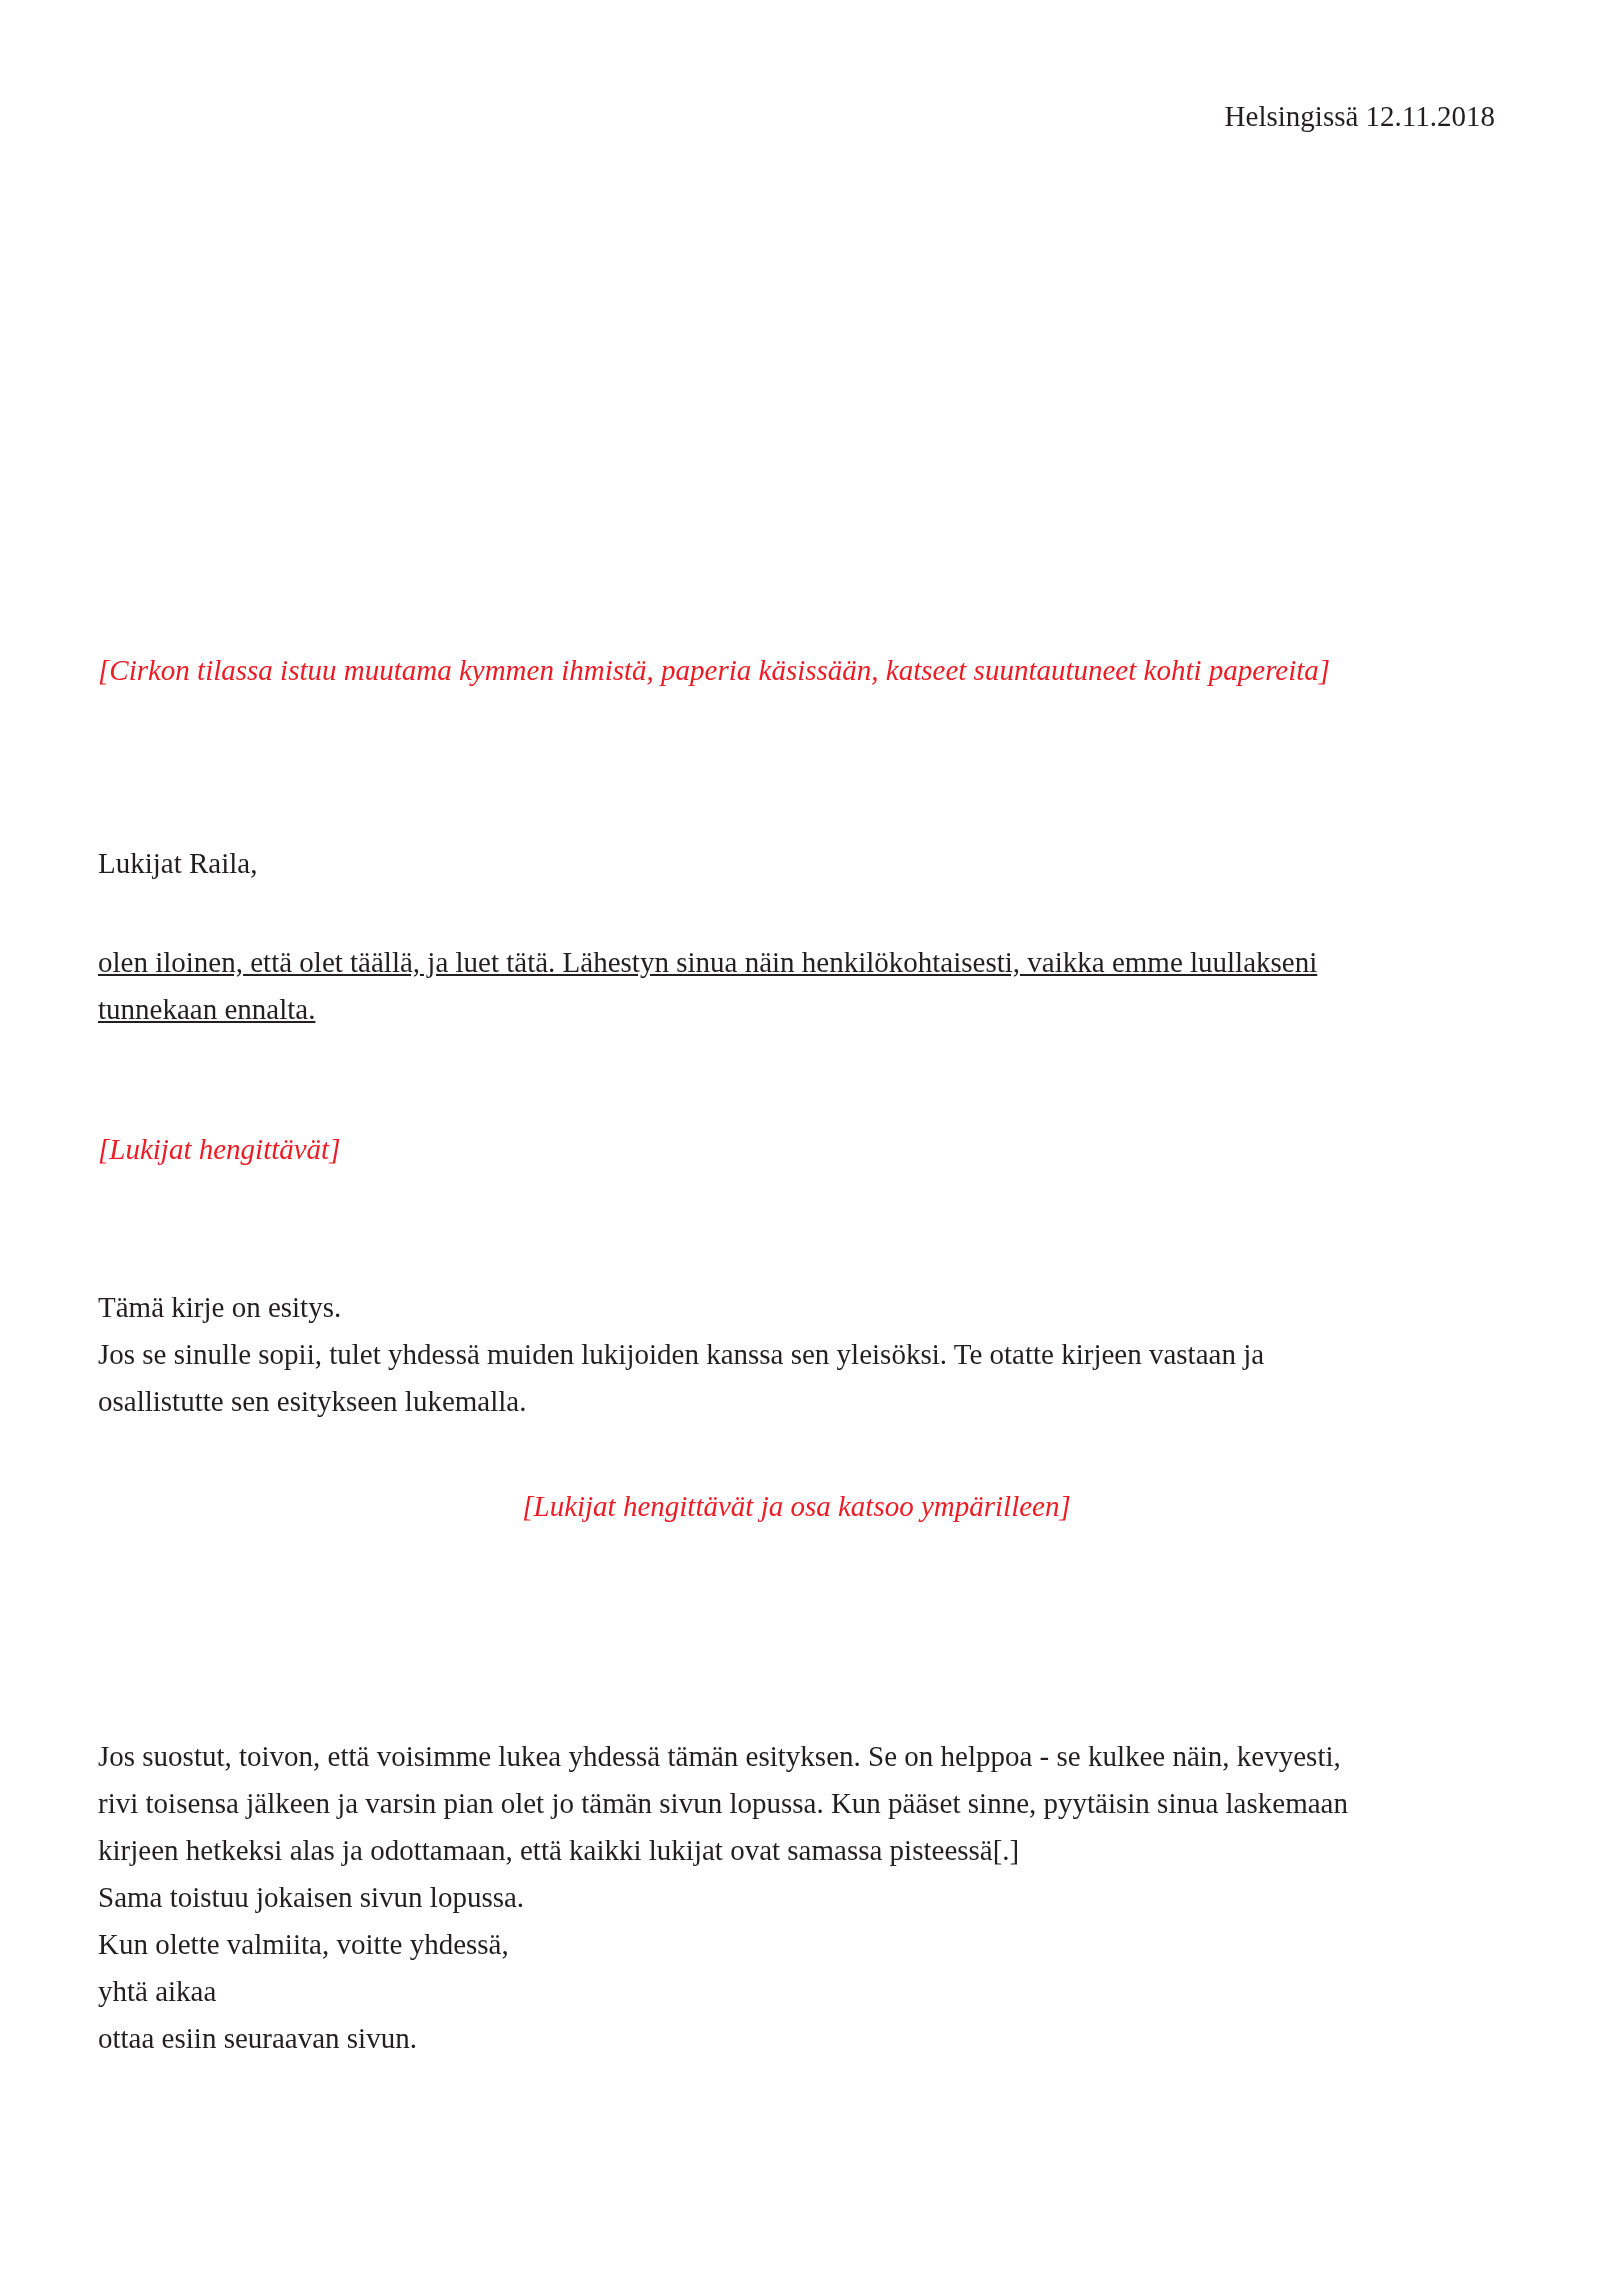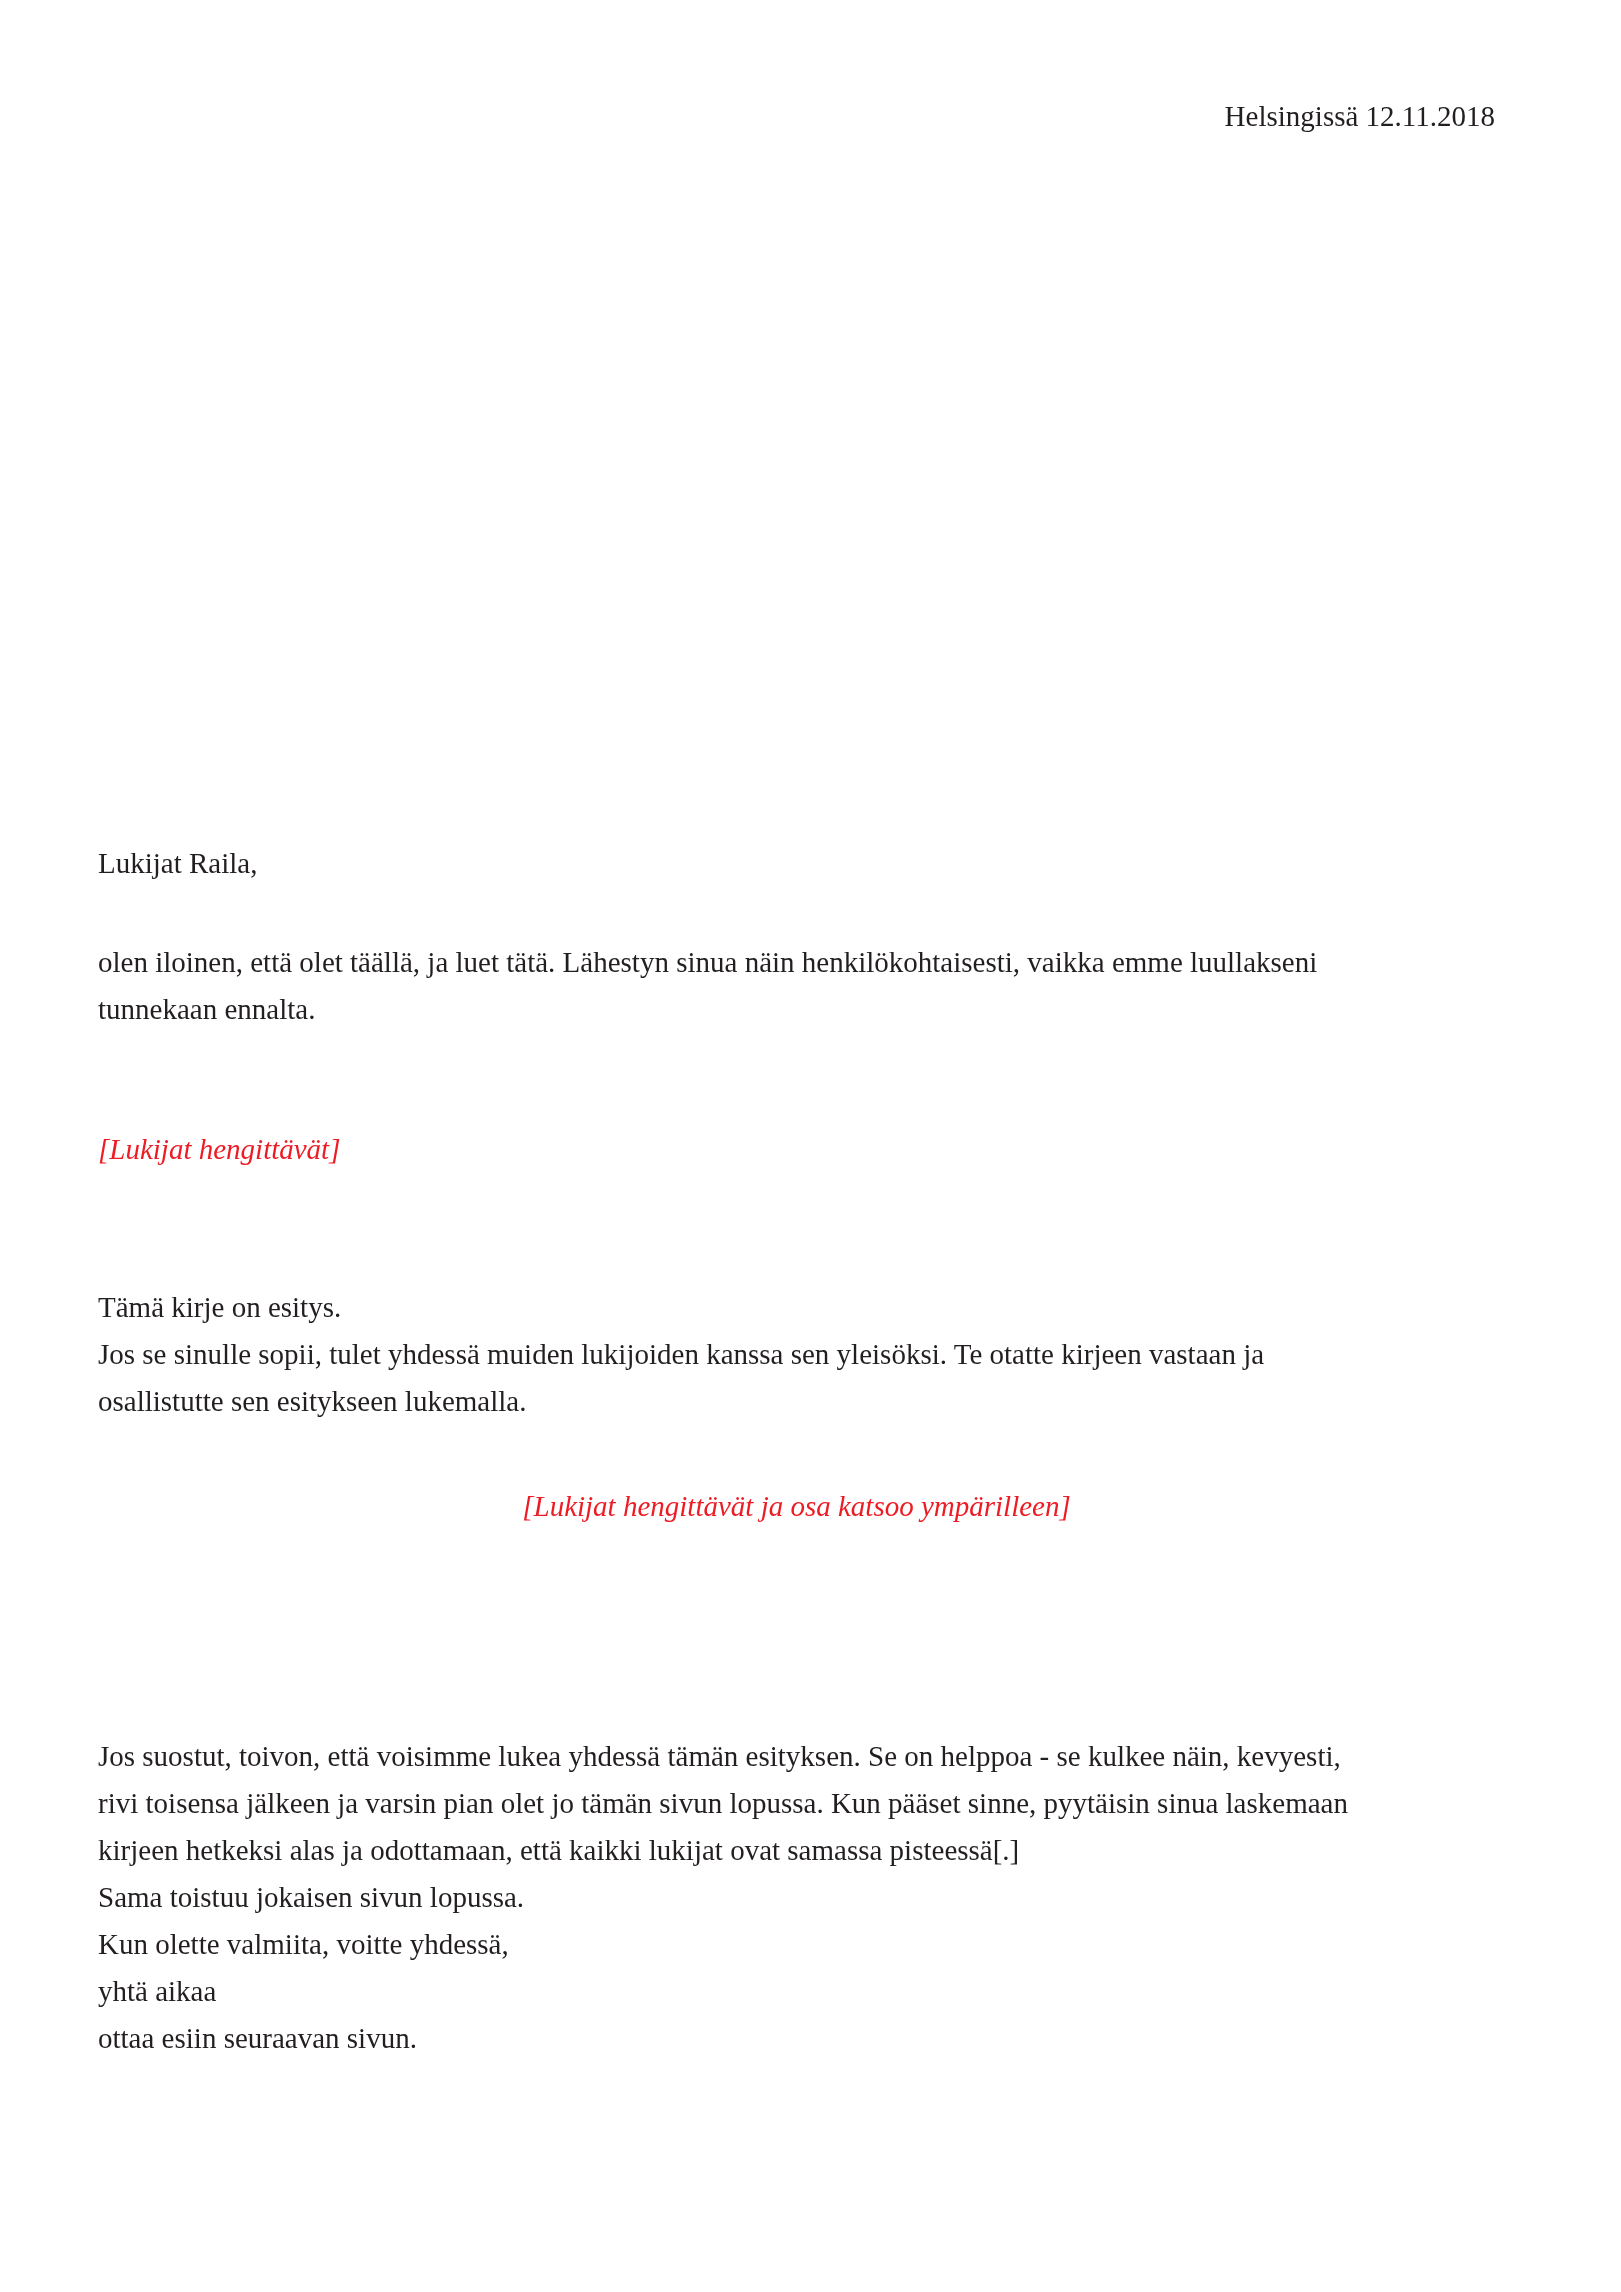--- a/index.html
+++ b/index.html
@@ -32,24 +32,25 @@
     font-style: italic;
   }
 </style>
 </head>
 <body>
 
 <div class="page">
 
   <div class="block dateline" style="top: 93px;">Helsingissä 12.11.2018</div>
 
+  <div class="block stage" style="top: 647px;">[Cirkon tilassa istuu muutama kymmen ihmistä, paperia käsissään, katseet suuntautuneet kohti papereita]</div>
 
   <div class="block" style="top: 840px;">Lukijat Raila,</div>
 
-  <div class="block" style="top: 939px;">olen iloinen, että olet täällä, ja luet tätä. Lähestyn sinua näin henkilökohtaisesti, vaikka emme luullakseni
+  <div class="block" style="top: 939px; text-decoration: underline;">olen iloinen, että olet täällä, ja luet tätä. Lähestyn sinua näin henkilökohtaisesti, vaikka emme luullakseni
 tunnekaan ennalta.</div>
 
   <div class="block stage" style="top: 1126px;">[Lukijat hengittävät]</div>
 
   <div class="block" style="top: 1284px;">Tämä kirje on esitys.
 Jos se sinulle sopii, tulet yhdessä muiden lukijoiden kanssa sen yleisöksi. Te otatte kirjeen vastaan ja
 osallistutte sen esitykseen lukemalla.</div>
 
   <div class="block stage" style="top: 1483px; text-align: center;">[Lukijat hengittävät ja osa katsoo ympärilleen]</div>
 

